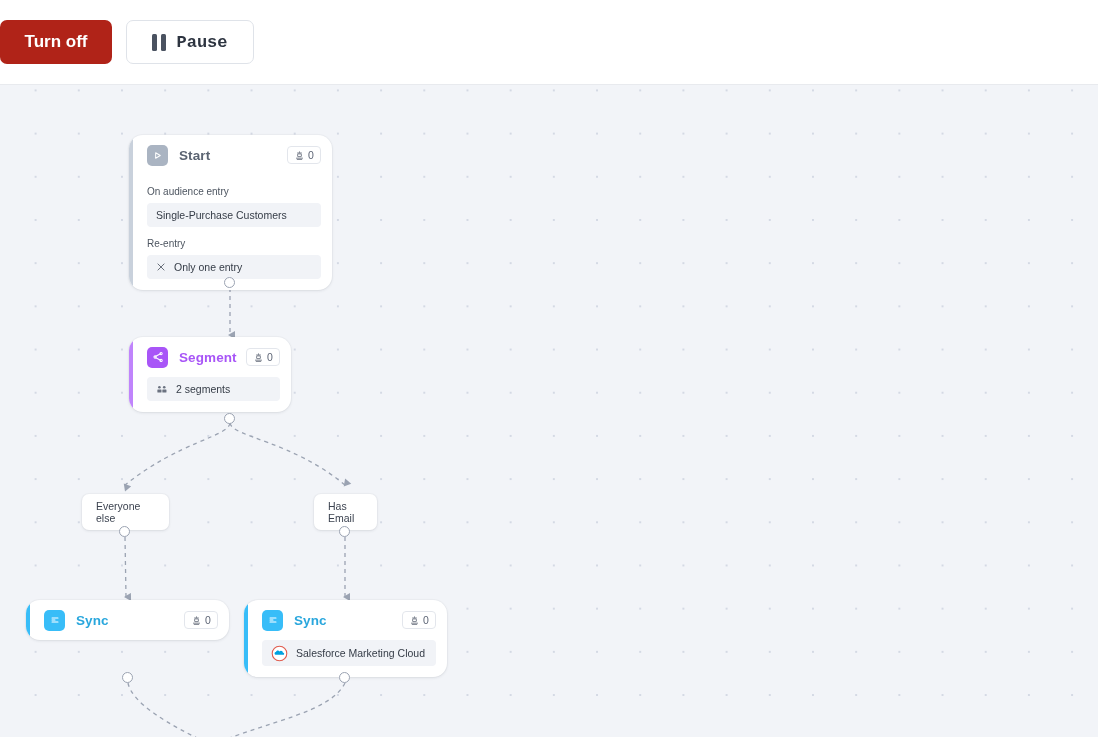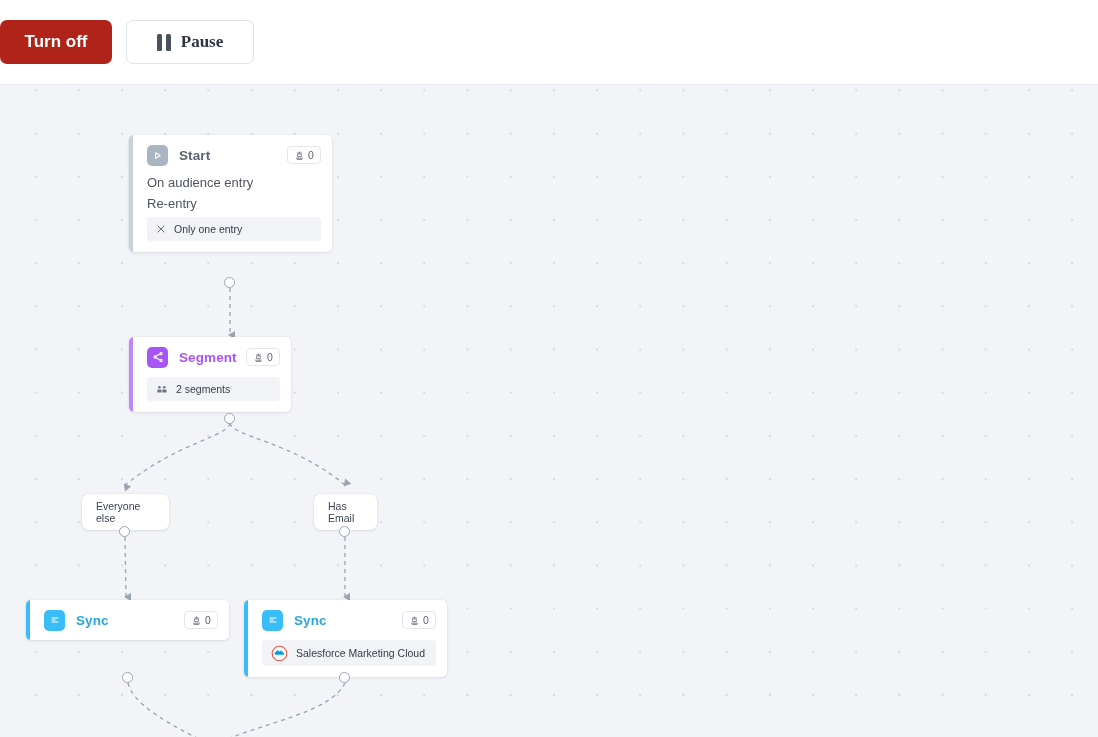--- a/index.html
+++ b/index.html
@@ -47,21 +47,21 @@
     width: 112px;
     border: none;
     font-family: "Liberation Sans", sans-serif;
   }
 
   #pause-button {
     background: #ffffff;
     color: #2d3440;
     width: 128px;
     border: 1px solid #dfe3e9;
-    font-family: Liberation Serif, serif;
+    font-family: Liberation Mono, monospace;
   }
 
   .pause-glyph {
     display: inline-flex;
     gap: 4px;
   }
   .pause-glyph i {
     display: block;
     width: 5px;
     height: 17px;
@@ -88,21 +88,21 @@
     width: 1098px;
     height: 652px;
     pointer-events: none;
     z-index: 1;
   }
 
   
   .node {
     position: absolute;
     background: #ffffff;
-    border-radius: 5px;
+    border-radius: 14px;
     box-shadow: 0 1px 3px rgba(25,35,60,0.10), 0 0 0 1px rgba(25,35,60,0.025);
     z-index: 5;
     overflow: hidden;
   }
   .node-accent {
     position: absolute;
     left: 0; top: 0; bottom: 0;
     width: 4px;
   }
   .node-head {
@@ -135,23 +135,24 @@
     display: flex;
     align-items: center;
     justify-content: center;
     gap: 3px;
     padding: 0 5px;
     font-size: 10.5px;
     color: #5d6575;
   }
   .node-body { padding: 0 11px 11px 18px; }
   .field-label {
-    font-size: 13px;
+    font-size: 10px;
     color: #4d5560;
     margin-bottom: 6px;
+    margin-top: 11px;
   }
   .field-box {
     background: #f1f3f7;
     border-radius: 4px;
     height: 24px;
     display: flex;
     align-items: center;
     padding: 0 9px;
     font-size: 10.5px;
     color: #353c47;
@@ -251,20 +252,23 @@
               <path d="M2.6,10.4 L11.4,10.4"></path>
               <path d="M3.6,12 L10.4,12"></path>
             </g>
           </svg>
         <span>0</span>
       </span>
     </div>
 
     <div class="node-body">
       <div class="field-label">On audience entry</div>
+      <div class="field-box">
+        <span>Single-Purchase Customers</span>
+      </div>
 
       <div class="field-label">Re-entry</div>
       <div class="field-box">
         <svg width="10" height="10" viewBox="0 0 12 12" style="flex:none">
           <path d="M2,2 L10,10 M10,2 L2,10" stroke="#5b626d" stroke-width="1.1" fill="none"></path>
         </svg>
         <span>Only one entry</span>
       </div>
     </div>
   </div>

